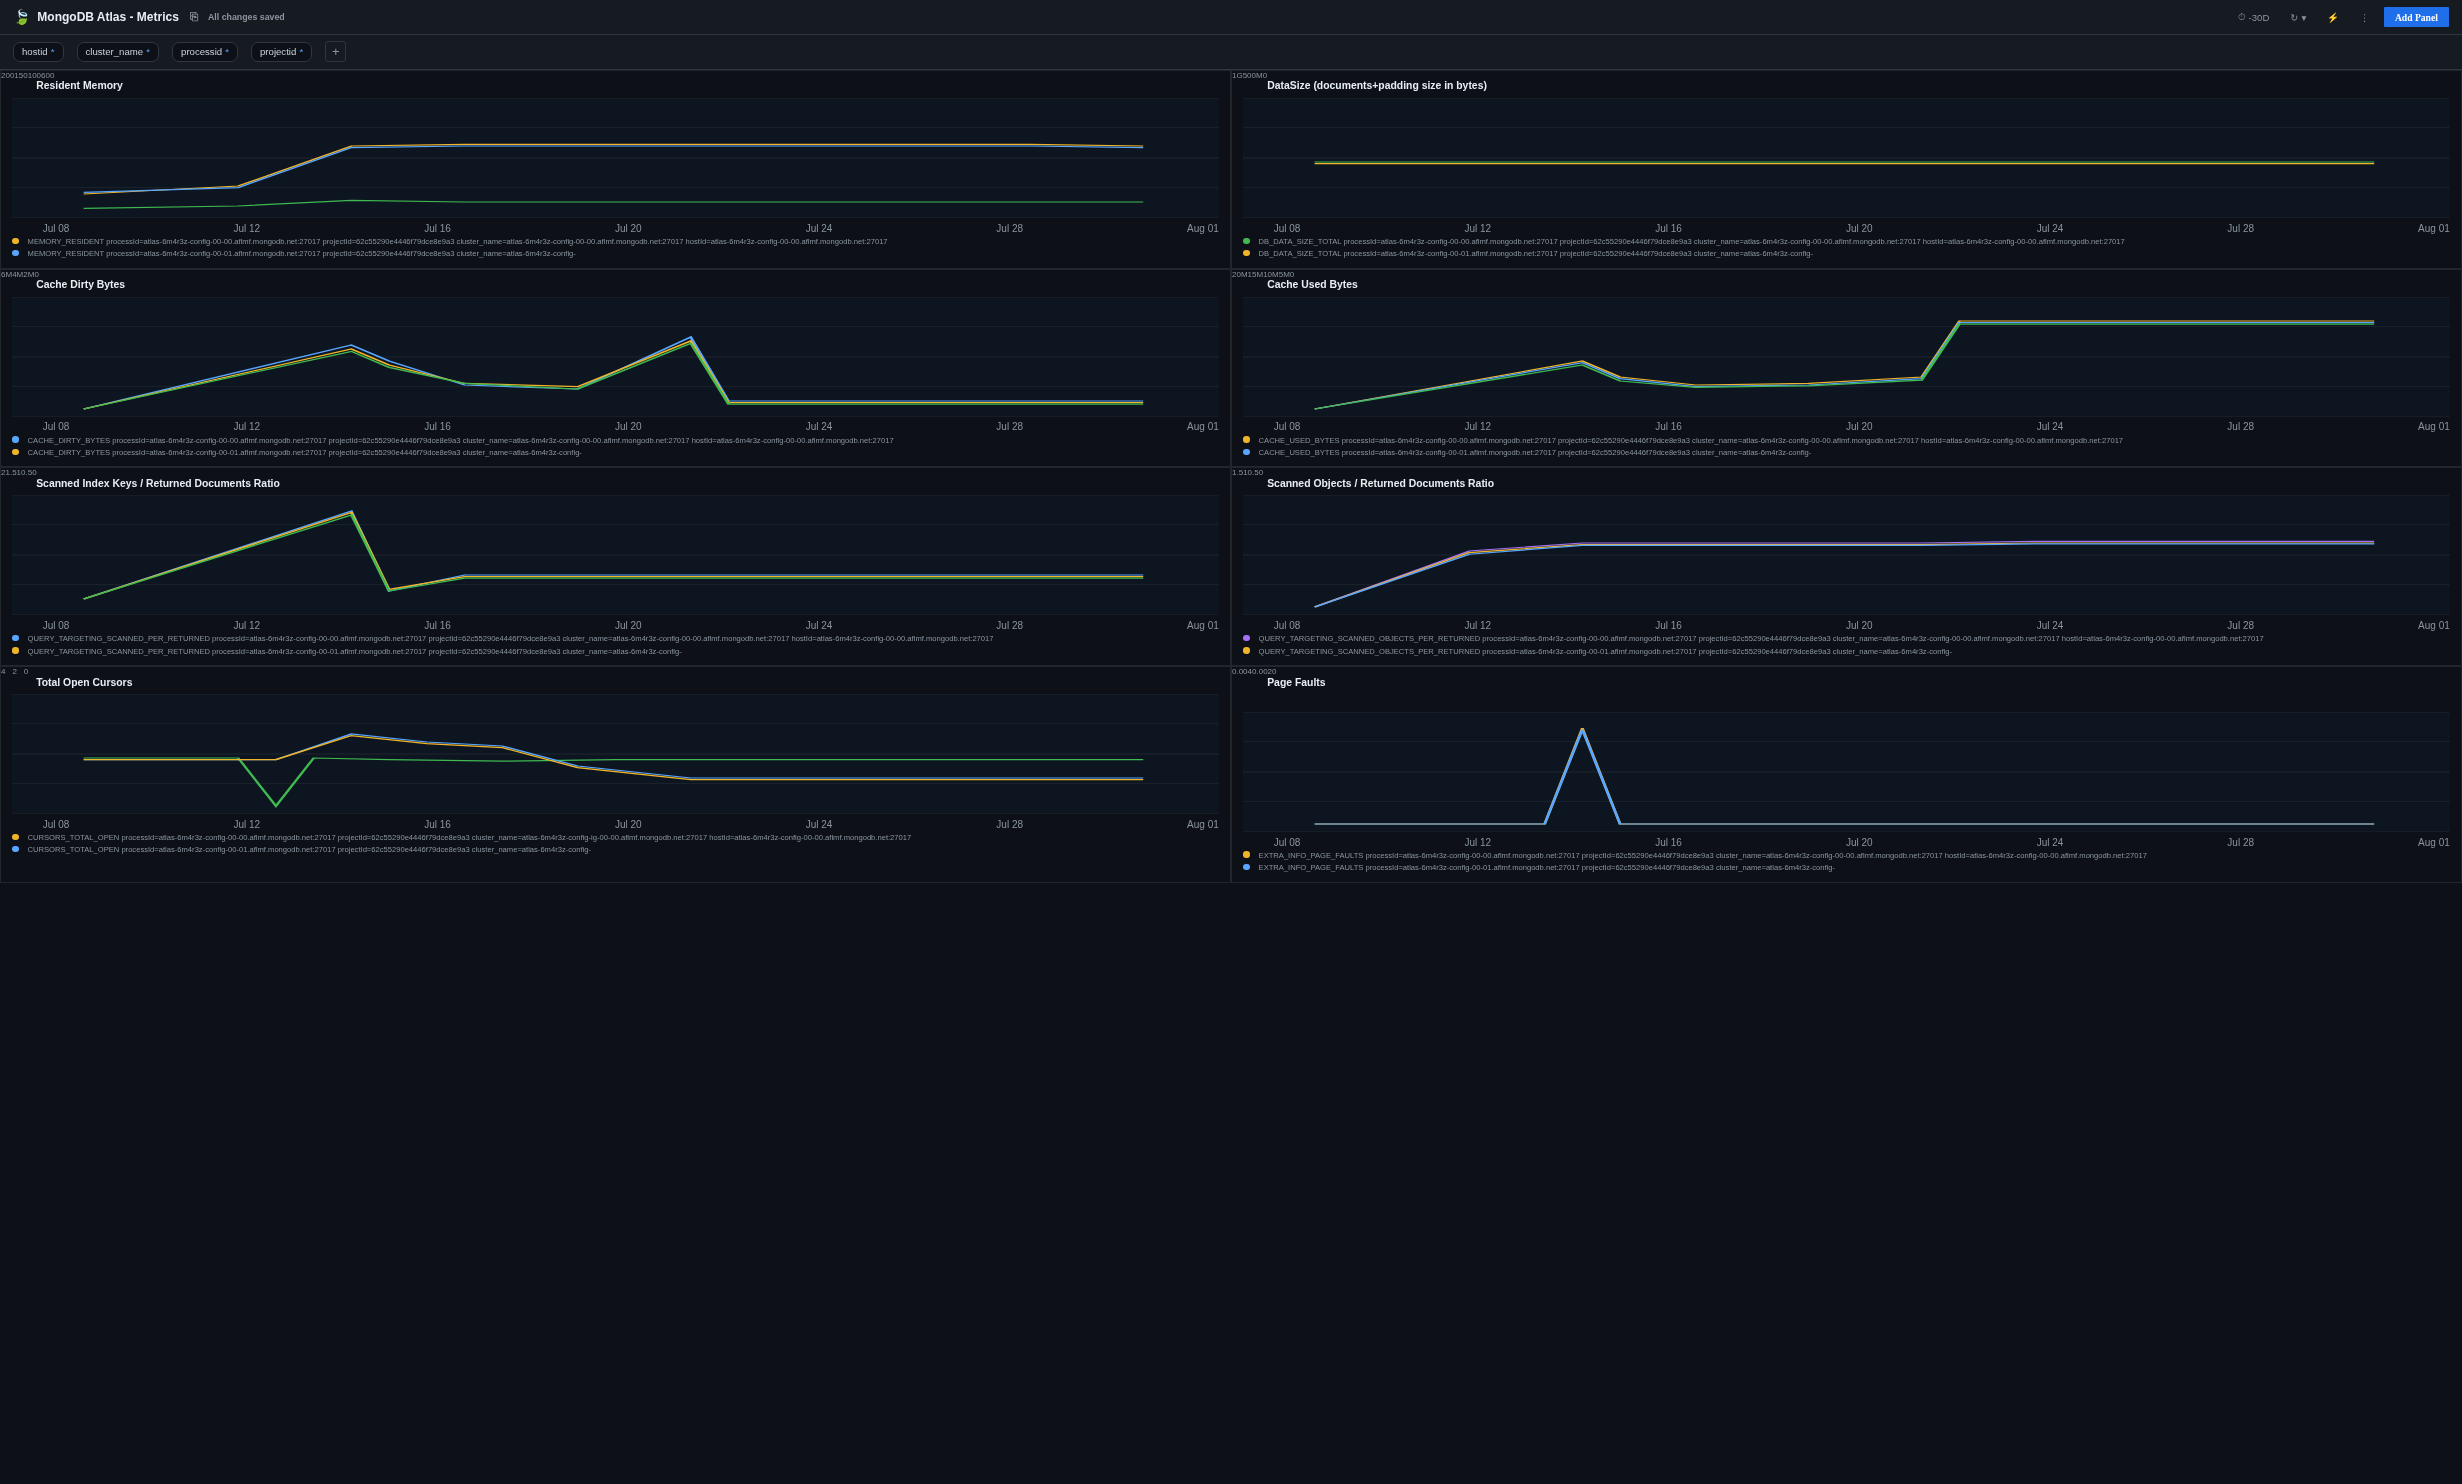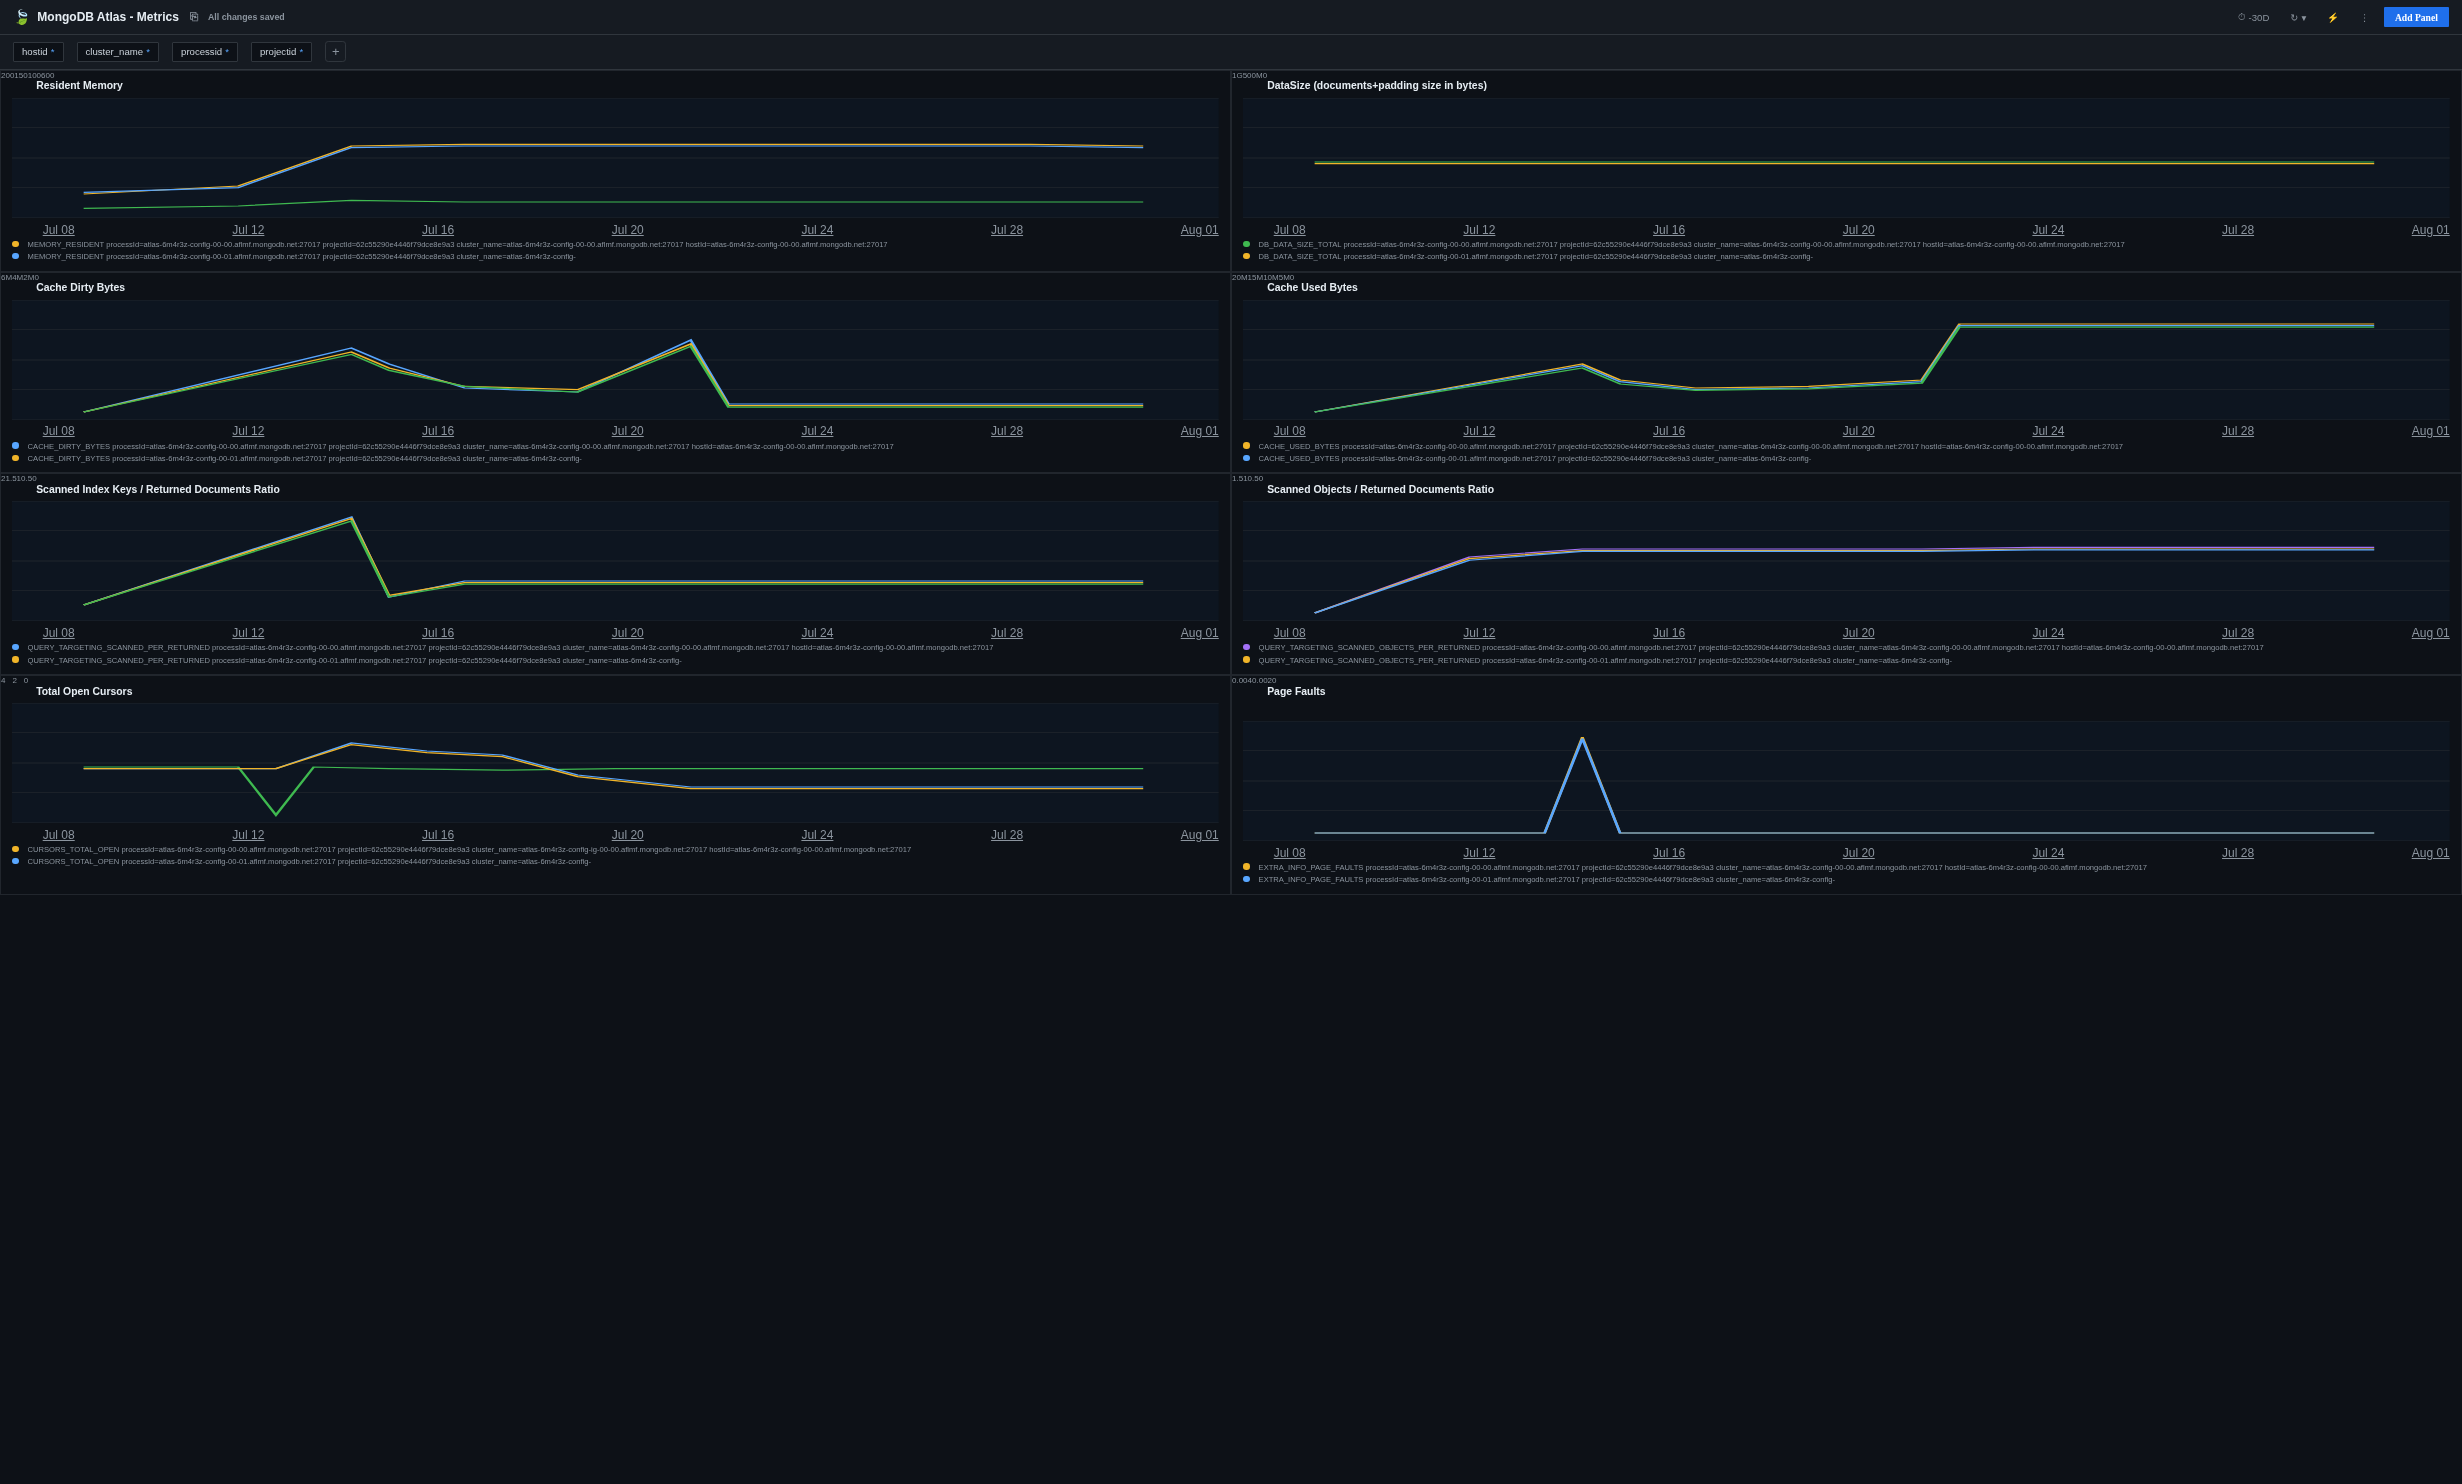--- a/index.html
+++ b/index.html
@@ -69,21 +69,21 @@
       background: #161b22;
       border-bottom: 0.8px solid #30363d;
       display: flex;
       align-items: center;
       padding: 6.4px 13px;
       gap: 13px;
     }
     .filter-tag {
       background: #0d1117;
       border: 0.8px solid #30363d;
-      border-radius: 1px;
+      border-radius: 7px;
       padding: 3.2px 8px;
       font-size: 9.6px;
       color: #c9d1d9;
       cursor: pointer;
       display: flex;
       align-items: center;
       gap: 3.2px;
       text-align: right;
     }
     .filter-tag .asterisk { color: #58a6ff; }
@@ -136,25 +136,24 @@
       padding: 0 3.2px 13px 0;
       font-size: 8px;
       color: #8b949e;
       width: 30.5px;
     }
 
     
     .x-labels {
       display: flex;
       justify-content: space-between;
-      font-size: 12px;
+      font-size: 10px;
       color: #8b949e;
       padding: 1.6px 0 0 30.5px;
       margin-bottom: 3.2px;
-      text-decoration: underline;
     }
 
     
     .legend {
       font-size: 7.6px;
       color: #8b949e;
       line-height: 1.4;
       overflow: hidden;
       max-height: 39px;
     }

